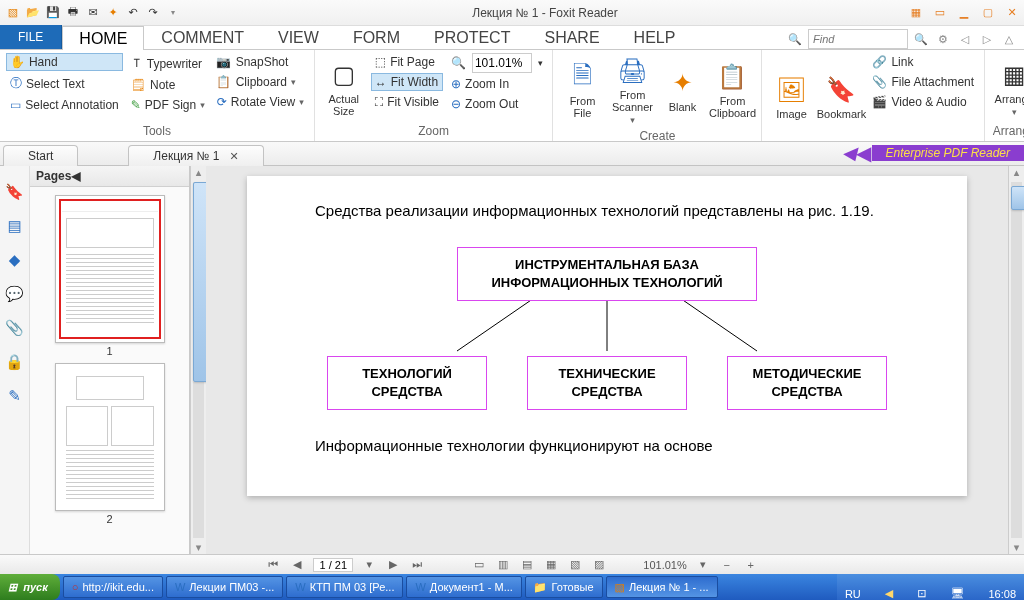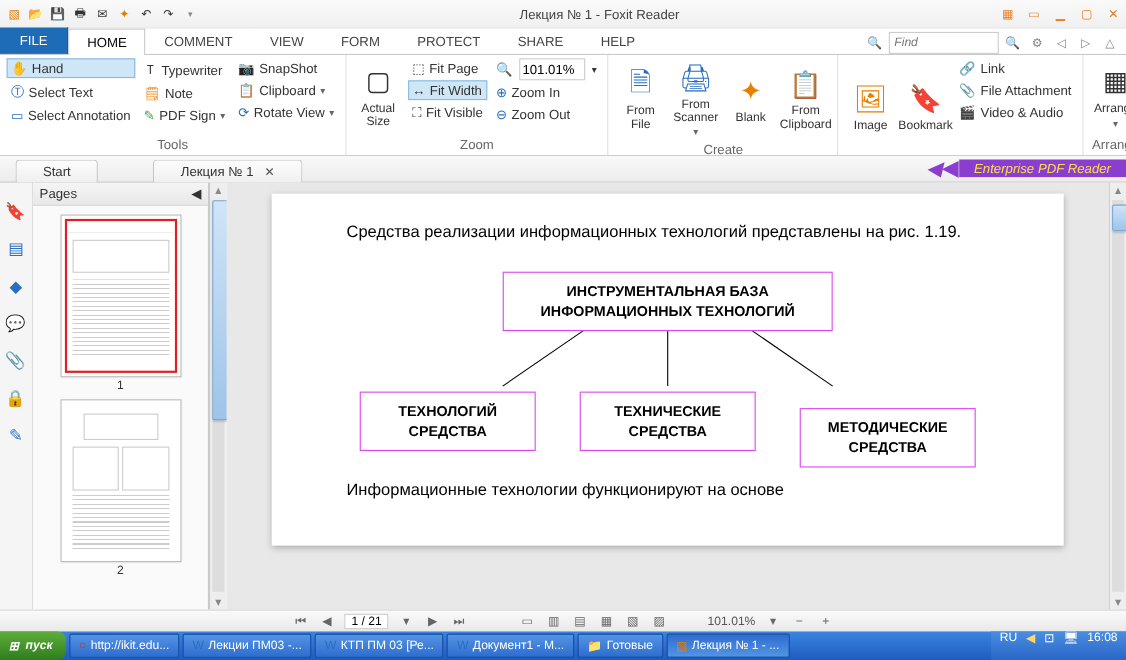--- a/index.html
+++ b/index.html
@@ -9,53 +9,53 @@
 .titlebar { height:26px; background:linear-gradient(#fafafa,#f0f0f0); display:flex; align-items:center; padding:0 4px; border-bottom:1px solid #ddd; }
 .titlebar .qat { display:flex; gap:2px; align-items:center; }
 .titlebar .qat .ico { width:18px; height:18px; display:flex; align-items:center; justify-content:center; }
 .titlebar .title { flex:1; text-align:center; font-size:12px; color:#444; }
 .titlebar .wincontrols { display:flex; gap:8px; }
 .titlebar .wincontrols span { width:16px; height:14px; display:flex; align-items:center; justify-content:center; color:#e67e22; font-size:11px; }
 
 
 .ribbontabs { height:24px; background:#fff; display:flex; align-items:flex-end; border-bottom:1px solid #c9c9c9; padding-left:0; }
 .ribbontabs .filetab { background:#1e6bb8; color:#fff; padding:4px 18px; font-size:12px; border-right:1px solid #155a9e; height:24px; display:flex; align-items:center;}
-.ribbontabs .tab { padding:4px 16px; font-size:12px; color:#444; border:1px solid transparent; border-bottom:none; height:24px; display:flex; align-items:center;}
+.ribbontabs .tab { padding:4px 16px; font-size:16px; color:#444; border:1px solid transparent; border-bottom:none; height:24px; display:flex; align-items:center;}
 .ribbontabs .tab.active { border-color:#c9c9c9; background:#fff; position:relative; top:1px; color:#000;}
 .ribbontabs .right { margin-left:auto; display:flex; align-items:center; gap:4px; padding-right:6px; }
 .ribbontabs .search { border:1px solid #ccc; height:20px; width:100px; padding:0 4px; color:#888; font-style:italic; font-size:11px;}
 .ribbontabs .searchbtn, .ribbontabs .navarrow { width:18px; height:18px; display:flex; align-items:center; justify-content:center; color:#888;}
 
 
 .ribbon { height:92px; background:#fff; border-bottom:1px solid #c9c9c9; display:flex; }
 .group { border-right:1px solid #e1e1e1; padding:3px 6px 0 6px; display:flex; flex-direction:column; }
 .group .items { flex:1; display:flex; gap:4px; }
 .group .label { text-align:center; font-size:12px; color:#666; padding:2px 0 3px; }
 .col { display:flex; flex-direction:column; gap:2px; }
 .rbtn { display:flex; align-items:center; gap:4px; padding:2px 4px; white-space:nowrap; color:#333; font-size:12px;}
 .rbtn.sel { background:#cfe6f7; border:1px solid #8ab9e0; padding:1px 3px;}
 .bigbtn { display:flex; flex-direction:column; align-items:center; justify-content:center; width:46px; gap:2px; font-size:11px; text-align:center; padding:2px;}
 .bigbtn .ic { width:32px; height:32px; display:flex; align-items:center; justify-content:center; font-size:24px;}
 .zoomnum { border:1px solid #ccc; height:20px; width:60px; font-size:12px; padding:0 2px;}
 .drop::after { content:" ▾"; font-size:9px; color:#666; }
 
 
 .doctabs { height:24px; background:linear-gradient(#f9f9f9,#ececec); display:flex; align-items:flex-end; border-bottom:1px solid #c3c3c3; position:relative;}
-.doctab { border:1px solid #c3c3c3; border-bottom:none; border-radius:4px 4px 0 0; background:linear-gradient(#fdfdfd,#efefef); padding:3px 24px; font-size:12px; margin-left:14px; display:flex; align-items:center; gap:10px; position:relative; top:1px;}
+.doctab { border:1px solid #c3c3c3; border-bottom:none; border-radius:4px 4px 0 0; background:linear-gradient(#fdfdfd,#efefef); padding:3px 24px; font-size:12px; margin-left:3px; display:flex; align-items:center; gap:10px; position:relative; top:1px;}
 .doctab .x { color:#555; font-size:11px; }
 .enterprise { margin-left:auto; background:#8a3dcf; color:#fde047; height:16px; display:flex; align-items:center; padding:0 14px; font-size:12px; font-style:italic;}
 .enterprise::before { content:"◀"; color:#8a3dcf; position:absolute; left:-14px; font-size:18px;}
 .enterprise-wrap{position:relative;display:flex;align-items:center;}
 
 
 .main { display:flex; height:388px; }
 .sideicons { width:30px; background:#f5f5f5; border-right:1px solid #ddd; display:flex; flex-direction:column; align-items:center; gap:14px; padding-top:16px;}
 .sideicons .sic { width:20px; height:20px; display:flex; align-items:center; justify-content:center; font-size:15px;}
 .panel { width:160px; border-right:1px solid #c9c9c9; display:flex; flex-direction:column; background:#fafafa;}
-.panelhdr { background:linear-gradient(#f5f5f5,#e8e8e8); padding:3px 6px; font-size:12px; display:flex; justify-content:space-between; border-bottom:1px solid #d0d0d0;}
+.panelhdr { background:linear-gradient(#f5f5f5,#e8e8e8); padding:3px 6px; font-size:12px; display:flex; justify-content:flex-start; border-bottom:1px solid #d0d0d0;font-weight:bold;}
 .thumbs { flex:1; overflow:auto; padding:8px 0; display:flex; flex-direction:column; align-items:center; gap:6px;}
 .thumb { width:110px; height:148px; border:1px solid #bbb; background:#fff; box-shadow:0 1px 2px rgba(0,0,0,.15); position:relative; padding:6px; font-size:4px; color:#888;}
 .thumb.cur { outline:2px solid #e02020; outline-offset:-6px;}
 .thumbwrap{display:flex;flex-direction:column;align-items:center;gap:2px;}
 .docview { flex:1; background:#e8e8e8; overflow:auto; padding:10px 20px 0 20px; position:relative;}
 .page { background:#fff; margin:0 auto; width:720px; padding:24px 40px 40px; box-shadow:0 2px 6px rgba(0,0,0,.25); font-family:"Times New Roman",serif; font-size:15px; color:#000; line-height:1.4;}
 .page p.lead{ text-align:justify; text-indent:28px;}
 .diagram{ margin:20px auto 10px; width:600px; position:relative; height:180px;}
 .box{ position:absolute; border:1px solid #d946ef; background:#fff; padding:8px 12px; text-align:center; font-weight:bold; font-size:13px;}
 .caption{ text-align:center; font-weight:bold; margin-top:14px; font-size:14px;}
@@ -64,21 +64,21 @@
 
 .navbar { height:20px; background:linear-gradient(#fafafa,#e9e9e9); border-top:1px solid #c9c9c9; display:flex; align-items:center; justify-content:center; gap:8px; font-size:11px; color:#555;}
 .navbar .nbtn{ width:16px; text-align:center; color:#666;}
 .navbar input{ width:40px; height:14px; font-size:11px; text-align:center; border:1px solid #ccc;}
 
 
 .taskbar { height:26px; background:linear-gradient(#3a85e0,#1f5bbf); display:flex; align-items:center; color:#fff; font-size:11px;}
 .startbtn { background:linear-gradient(#5fae3a,#2e7d1e); padding:0 12px 0 8px; height:26px; display:flex; align-items:center; gap:6px; font-style:italic; font-weight:bold; border-radius:0 8px 8px 0;}
 .tbtn { background:linear-gradient(#5494e4,#2e6dcf); border:1px solid #1a4da0; height:22px; margin-left:3px; padding:0 8px; display:flex; align-items:center; gap:4px; border-radius:2px; max-width:130px; overflow:hidden; white-space:nowrap; color:#fff;}
 .tbtn.active { background:linear-gradient(#2e6dcf,#5494e4);}
-.tray { margin-left:auto; display:flex; align-items:flex-start; gap:8px; padding:0 8px; background:linear-gradient(#4a8ee0,#2a66c8); height:26px;}
+.tray { margin-left:auto; display:flex; align-items:flex-end; gap:24px; padding:0 8px; background:linear-gradient(#4a8ee0,#2a66c8); height:26px;}
 
 
 .i-orange{color:#e67e00;}
 .i-blue{color:#2a6ec0;}
 .i-green{color:#3a9a3a;}
 .i-red{color:#c03030;}
 .scrollbar-v{width:16px;background:#eee;border-left:1px solid #ccc;position:relative;}
 .scrollbar-v .track{position:absolute;top:16px;bottom:16px;left:2px;right:2px;background:#ddd;}
 .scrollbar-v .thumb{position:absolute;left:2px;right:2px;background:linear-gradient(#cfe4f8,#9fc4e8);border:1px solid #7aa8d4;border-radius:2px;}
 </style>
@@ -344,21 +344,21 @@
               <polygon points="228,48 222,58 236,55" fill="#000"></polygon>
           <line x1="300" y1="110" x2="300" y2="55"></line>
               <polygon points="296,58 304,58 300,50" fill="#000"></polygon>
           <line x1="450" y1="110" x2="370" y2="55"></line>
               <polygon points="365,55 378,58 372,48" fill="#000"></polygon>
         </g>
           </svg>
         <div class="box" style="top:6px;left:150px;width:300px;">ИНСТРУМЕНТАЛЬНАЯ БАЗА ИНФОРМАЦИОННЫХ ТЕХНОЛОГИЙ</div>
         <div class="box" style="top:115px;left:20px;width:160px;">ТЕХНОЛОГИЙ СРЕДСТВА</div>
         <div class="box" style="top:115px;left:220px;width:160px;">ТЕХНИЧЕСКИЕ СРЕДСТВА</div>
-        <div class="box" style="top:130px;left:420px;width:160px;">МЕТОДИЧЕСКИЕ СРЕДСТВА</div>
+        <div class="box" style="top:115px;left:420px;width:160px;">МЕТОДИЧЕСКИЕ СРЕДСТВА</div>
       </div>
       <p class="lead" style="margin-top:14px;">Информационные   технологии   функционируют   на   основе</p>
     </div>
   </div>
   <div class="scrollbar-v">
     <div style="text-align:center;color:#888;">▴</div>
     <div class="track"></div>
     <div class="thumb" style="top:20px;height:24px;"></div>
     <div style="position:absolute;bottom:0;width:100%;text-align:center;color:#888;">▾</div>
   </div>

